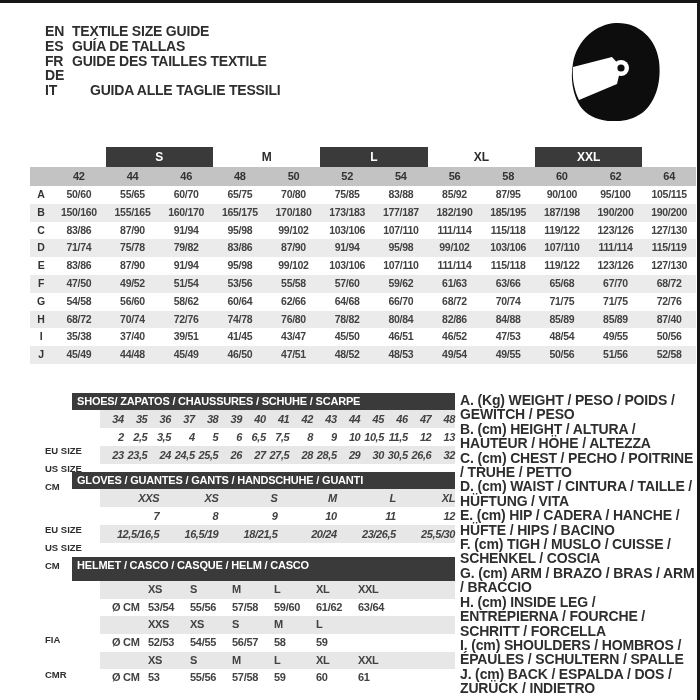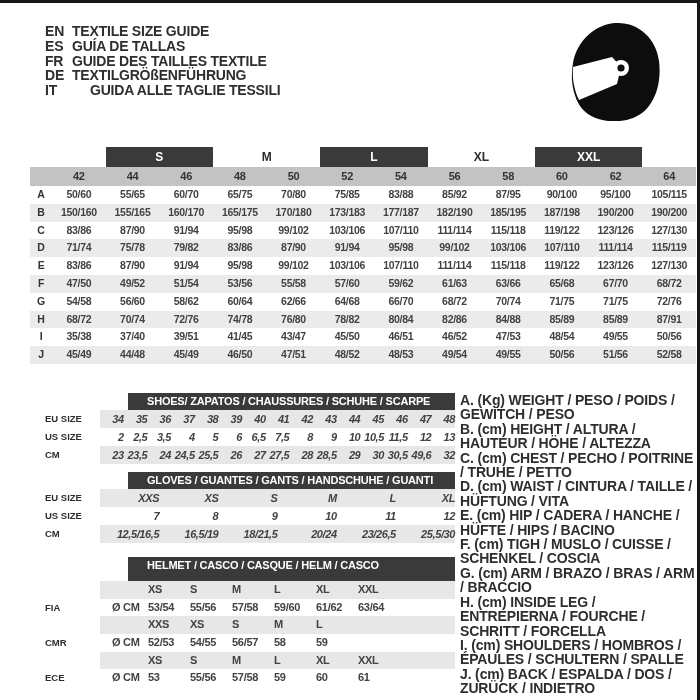--- a/index.html
+++ b/index.html
@@ -26,24 +26,24 @@
   .numeric-size-row{display:grid;grid-template-columns:22px repeat(12,1fr);background:#c3c3c3;height:19px;line-height:19px;font-size:11px;text-align:center;color:#333;}
   .trow{display:grid;grid-template-columns:22px repeat(12,1fr);height:17.8px;line-height:17.8px;text-align:center;color:#424242;}
   .trow.striped{background:#ebebeb;}
   .trow .letter{color:#333;}
 
   
   .ltable{position:absolute;left:40px;width:415px;}
   .shoes-table{top:393px;}
   .gloves-table{top:472px;}
   .helmet-table{top:557px;}
-  .bar{margin-left:88px;background:#3a3a3a;color:#fff;font-size:11px;height:17px;line-height:17px;padding-left:19px;letter-spacing:-0.2px;}
+  .bar{margin-left:32px;background:#3a3a3a;color:#fff;font-size:11px;height:17px;line-height:17px;padding-left:5px;letter-spacing:-0.2px;}
   .helmet-table .bar{height:24px;line-height:16px;}
   .lrow{display:flex;height:18px;line-height:18px;font-size:11px;color:#424242;}
-  .rlabel{width:60px;font-size:9.5px;padding-left:5px;box-sizing:border-box;color:#2e2e2e;}
+  .rlabel{width:60px;font-size:9.5px;padding-left:5px;box-sizing:border-box;color:#2e2e2e;margin-top:32px;}
   .cells{flex:1;display:grid;text-align:right;letter-spacing:-0.4px;font-style:italic;}
   .cells.gray{background:#e7e7e7;}
   .cols15{grid-template-columns:repeat(15,1fr);}
   .cols6{grid-template-columns:repeat(6,1fr);}
   .hrow{display:flex;height:17.7px;line-height:17.7px;font-size:11px;color:#424242;}
   .hcells{width:355px;display:grid;grid-template-columns:48px repeat(6,42px) 1fr;text-align:left;letter-spacing:-0.3px;}
   .hcells.gray{background:#e7e7e7;}
   .hcells .ocol{padding-left:12px;}
 
   
@@ -63,21 +63,20 @@
     <div class="lang-row">
       <div class="lang-code" style="display: inline-block;">ES</div>
       <div style="display: inline-block;">GUÍA DE TALLAS</div>
     </div>
     <div class="lang-row">
       <div class="lang-code" style="display: inline-block;">FR</div>
       <div style="display: inline-block; text-align: center;">GUIDE DES TAILLES TEXTILE</div>
     </div>
     <div class="lang-row">
       <div class="lang-code" style="display: inline-block;">DE</div>
-      <div style="display: inline-block;">TEXTILGRÖßENFÜHRUNG</div>
     </div>
     <div class="lang-row">
       <div class="lang-code" style="display: inline-block;">IT</div>
       <div style="display: inline-block; margin-left: 18px;">GUIDA ALLE TAGLIE TESSILI</div>
     </div>
   </div>
 
 <svg class="helmet-svg" width="90" height="100" viewBox="0 0 90 100">
   <path fill="#0d0d0d" d="M46 2 C68 1 86 17 89 40 C92 64 84 89 63 97 C44 104 20 100 10 85 C3 74 0 58 3 42 C7 19 26 3 46 2 Z"></path>
   <path fill="#ffffff" d="M42 36 L3 46 C2 57 4 69 9 79 L47 63 L51 46 Z"></path>
@@ -220,21 +219,21 @@
         <div class="cell">70/74</div>
         <div class="cell">72/76</div>
         <div class="cell">74/78</div>
         <div class="cell">76/80</div>
         <div class="cell">78/82</div>
         <div class="cell">80/84</div>
         <div class="cell">82/86</div>
         <div class="cell">84/88</div>
         <div class="cell">85/89</div>
         <div class="cell">85/89</div>
-        <div class="cell">87/91</div>
+        <div class="cell">87/40</div>
       </div>
       <div class="trow">
         <div class="cell letter">I</div>
         <div class="cell">35/38</div>
         <div class="cell">37/40</div>
         <div class="cell">39/51</div>
         <div class="cell">41/45</div>
         <div class="cell">43/47</div>
         <div class="cell">45/50</div>
         <div class="cell">46/51</div>
@@ -314,21 +313,21 @@
           <div class="cell">24,5</div>
           <div class="cell">25,5</div>
           <div class="cell">26</div>
           <div class="cell">27</div>
           <div class="cell">27,5</div>
           <div class="cell">28</div>
           <div class="cell">28,5</div>
           <div class="cell">29</div>
           <div class="cell">30</div>
           <div class="cell">30,5</div>
-          <div class="cell">49,6</div>
+          <div class="cell">26,6</div>
           <div class="cell">32</div>
         </div>
       </div>
     </div>
 </div>
 
 <div class="ltable gloves-table">
   <div class="bar">GLOVES / GUANTES / GANTS / HANDSCHUHE / GUANTI</div>
   <div>
       <div class="lrow">

